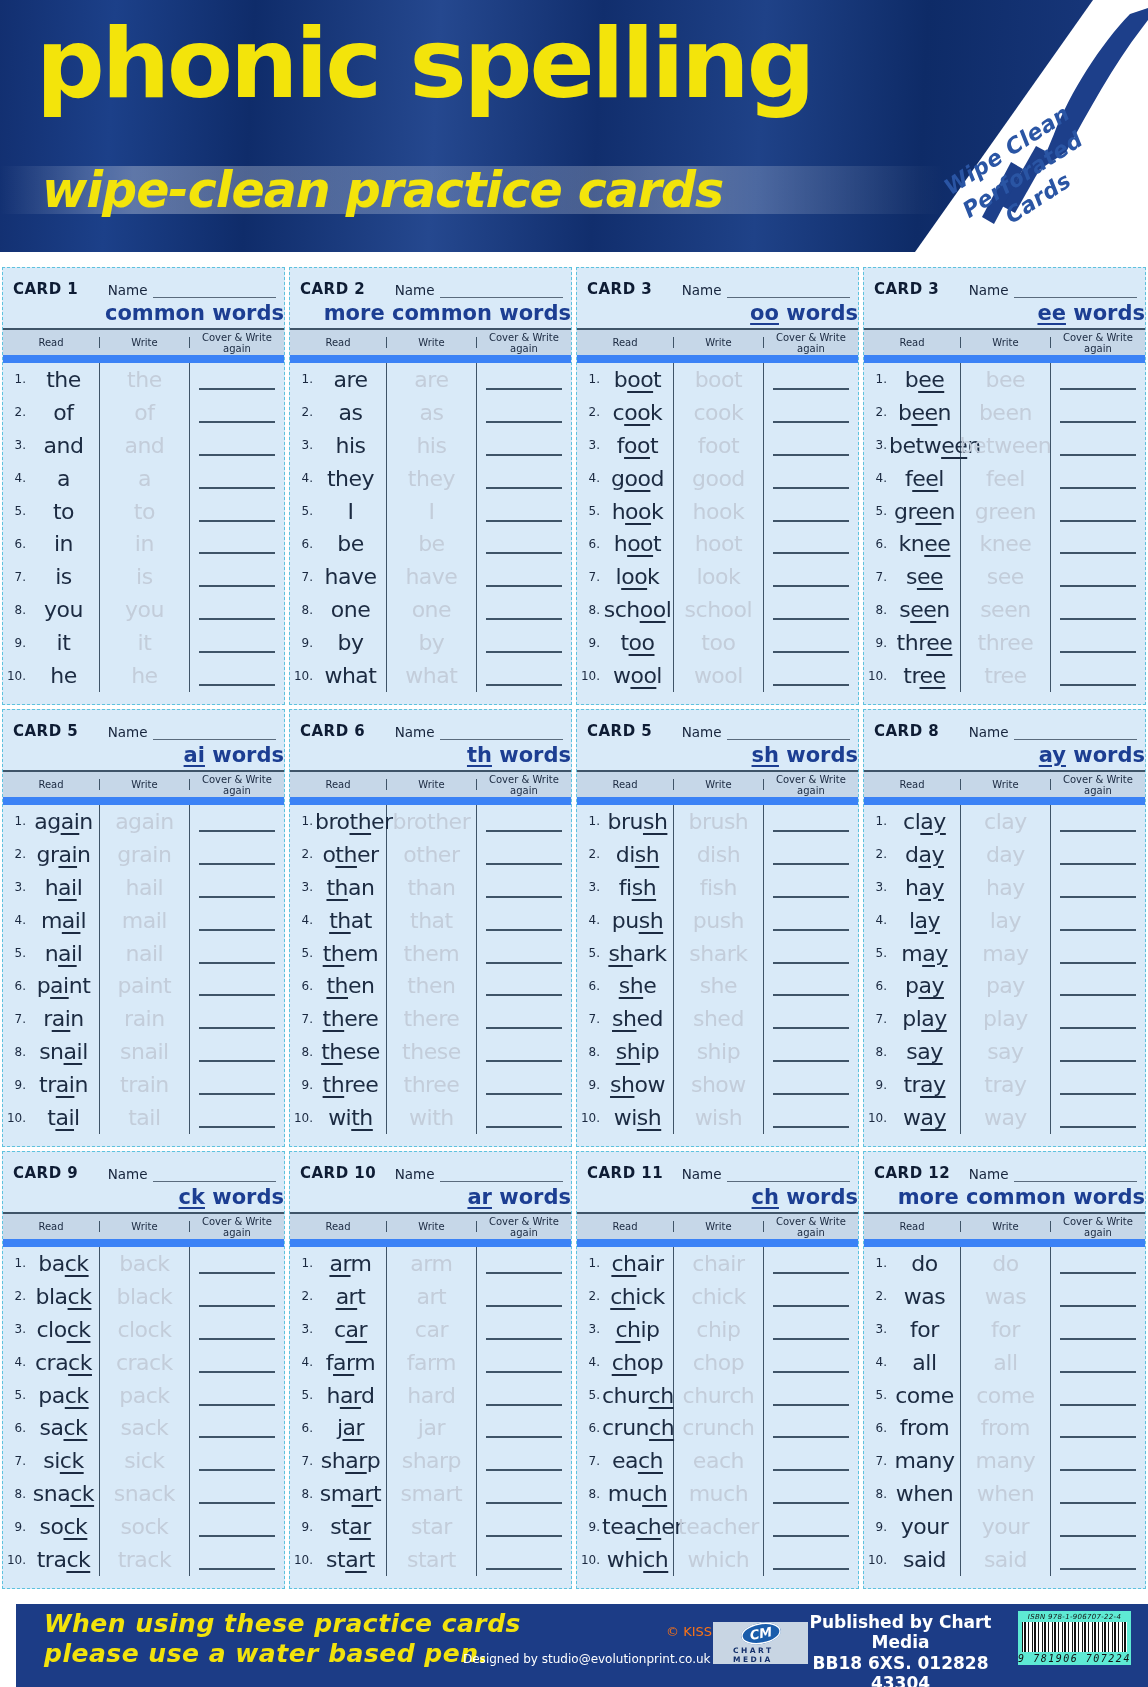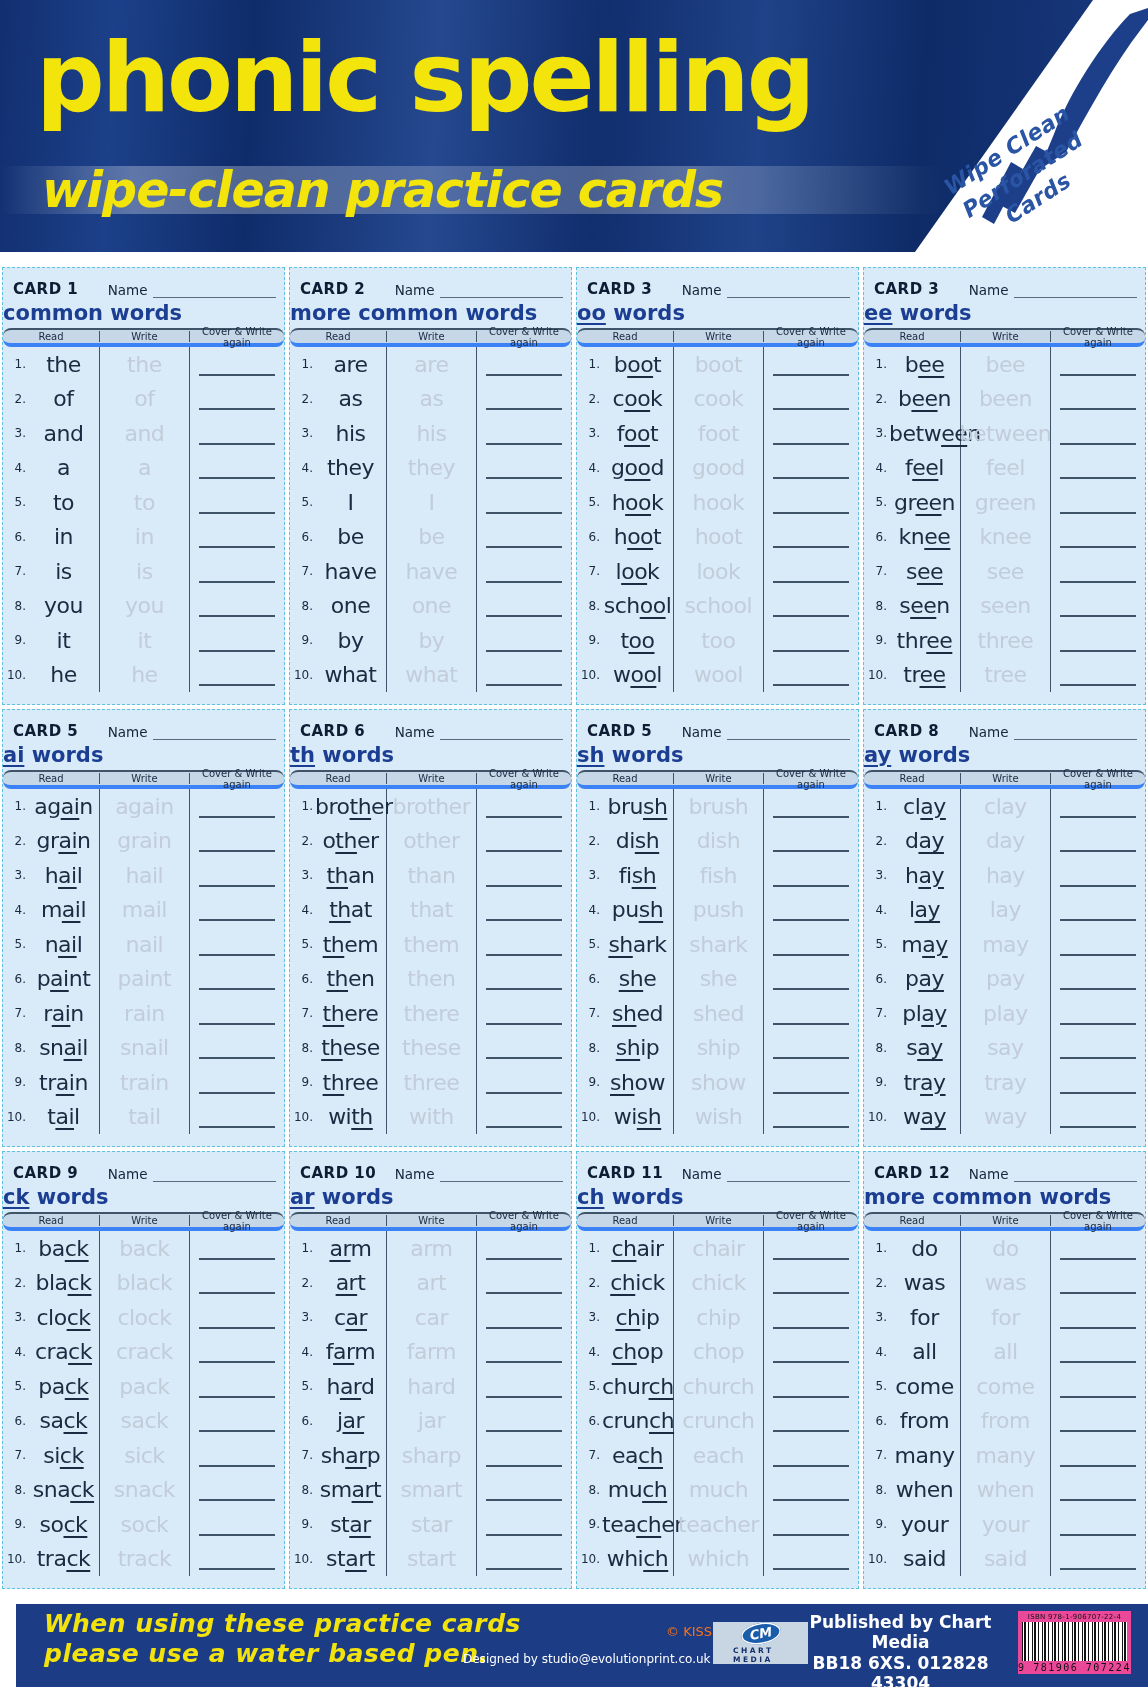--- a/index.html
+++ b/index.html
@@ -11,21 +11,21 @@
   
   .hero {
     position:absolute; top:0; left:0; width:1148px; height:252px; overflow:hidden;
     background:linear-gradient(93deg,#122f70 0%,#1c4089 10%,#0f2c6a 22%,#25488f 38%,#112e6d 52%,#1f4288 66%,#0e2b67 80%,#1a3a80 100%);
   }
   .streak {
     position:absolute; left:0; top:166px; width:1110px; height:48px;
     background:linear-gradient(90deg,rgba(255,255,255,0) 0%,rgba(255,255,255,.30) 12%,rgba(225,232,244,.22) 45%,rgba(255,255,255,.28) 62%,rgba(255,255,255,0) 85%);
   }
   .hero-title {
-    position:absolute; left:36px; top:22px; font-size:96px; font-weight:bold;
+    position:absolute; left:36px; top:8px; font-size:96px; font-weight:bold;
     letter-spacing:-3px; color:#f3e40b; white-space:nowrap;
   }
   .hero-subtitle {
     position:absolute; left:42px; top:162px; font-size:49px; font-weight:600;
     letter-spacing:-1px; color:#f3e40b; white-space:nowrap; font-style:italic;text-align:center;
   }
   .corner-svg { position:absolute; right:0; top:0; }
   .corner-badge {
     position:absolute; left:928px; top:132px; width:190px; text-align:center;
     transform:rotate(-33deg); color:#2a55a4; font-weight:bold; font-style:italic;
@@ -39,29 +39,29 @@
   }
   .card {
     background:#d9eaf8; border:1px dashed #5ec2de; position:relative;
     display:flex; flex-direction:column; overflow:hidden;
   }
   .card-top { display:flex; align-items:flex-end; margin:9px 8px 2px 10px; height:21px; }
   .card-id { width:36%; font-weight:bold; font-size:15px; color:#0e1c34; letter-spacing:.5px; }
   .name-label { font-size:13.5px; color:#16243c; margin-right:5px; }
   .name-line { flex:1; border-bottom:1.4px solid #5a6b7d; height:14px; }
   .card-title {
-    text-align:left; font-weight:bold; font-size:21px; color:#1c3e92;
+    text-align:right; font-weight:bold; font-size:21px; color:#1c3e92;
     height:28px; line-height:26px;
   }
   .dg { text-decoration:underline; text-decoration-thickness:2px; text-underline-offset:4px; }
   .card-title .dg { text-underline-offset:3px; }
   .thead {
-    display:flex; height:19px; background:#c6d7e8; align-items:center;
-    border-top:2px solid #3f5468; border-bottom:4px solid #3b82f6;
-    font-size:10px; color:#1a2940;border-radius:8px;
+    display:flex; height:35px; background:#c6d7e8; align-items:center;
+    border-top:2px solid #3f5468; border-bottom:8px solid #3b82f6;
+    font-size:10px; color:#1a2940;
   }
   .thead span { display:block; text-align:center; }
   .col-r { width:34.5%; border-right:1.5px solid #3f5468; }
   .col-w { width:32%;   border-right:1.5px solid #3f5468; }
   .col-c { width:33.5%; }
   .tbody { flex:1; display:flex; flex-direction:column; padding-bottom:12px; }
   .trow { flex:1; display:flex; }
   .c-read { width:34.5%; border-right:1.5px solid #3f5468; display:flex; align-items:center; }
   .c-write{ width:32%;   border-right:1.5px solid #3f5468; display:flex; align-items:center; justify-content:center; }
   .c-cover{ width:33.5%; display:flex; align-items:flex-end; justify-content:center; padding-bottom:6px; }
@@ -86,22 +86,22 @@
     color:#fff; font-weight:bold; font-style:italic; font-size:13px;
     display:flex; align-items:center; justify-content:center; margin-bottom:2px;
     box-shadow:0 0 0 1.5px #ffffff inset;
   }
   .cm-name { font-size:7.5px; font-weight:bold; letter-spacing:2.5px; color:#14306b;margin-left:20px; }
   .published {
     position:absolute; left:772px; top:8px; width:225px; text-align:center;
     color:#ffffff; font-weight:bold; font-size:17px; line-height:1.2;
   }
   .barcode {
-    position:absolute; left:1002px; top:7px; width:113px; height:63px; background:#ec4899;
-    display:flex; flex-direction:column; align-items:center; padding:2px 4px 1px;
+    position:absolute; left:1002px; top:7px; width:113px; height:54px; background:#5eead4;
+    display:flex; flex-direction:column; align-items:center; padding:2px 4px 1px;font-style:italic;
   }
   .bc-isbn { font-size:7px; letter-spacing:.3px; color:#111; white-space:nowrap; }
   .bc-bars {
     width:100%; flex:1; margin:1px 0;
     background:repeating-linear-gradient(90deg,#111 0 1px,#fff 1px 2px,#111 2px 4px,#fff 4px 6px,#111 6px 7px,#fff 7px 10px);
   }
   .bc-digits { font-size:10px; letter-spacing:1.5px; color:#111; font-family:"DejaVu Sans Mono",monospace; white-space:nowrap; }
 </style>
 </head>
 <body>

